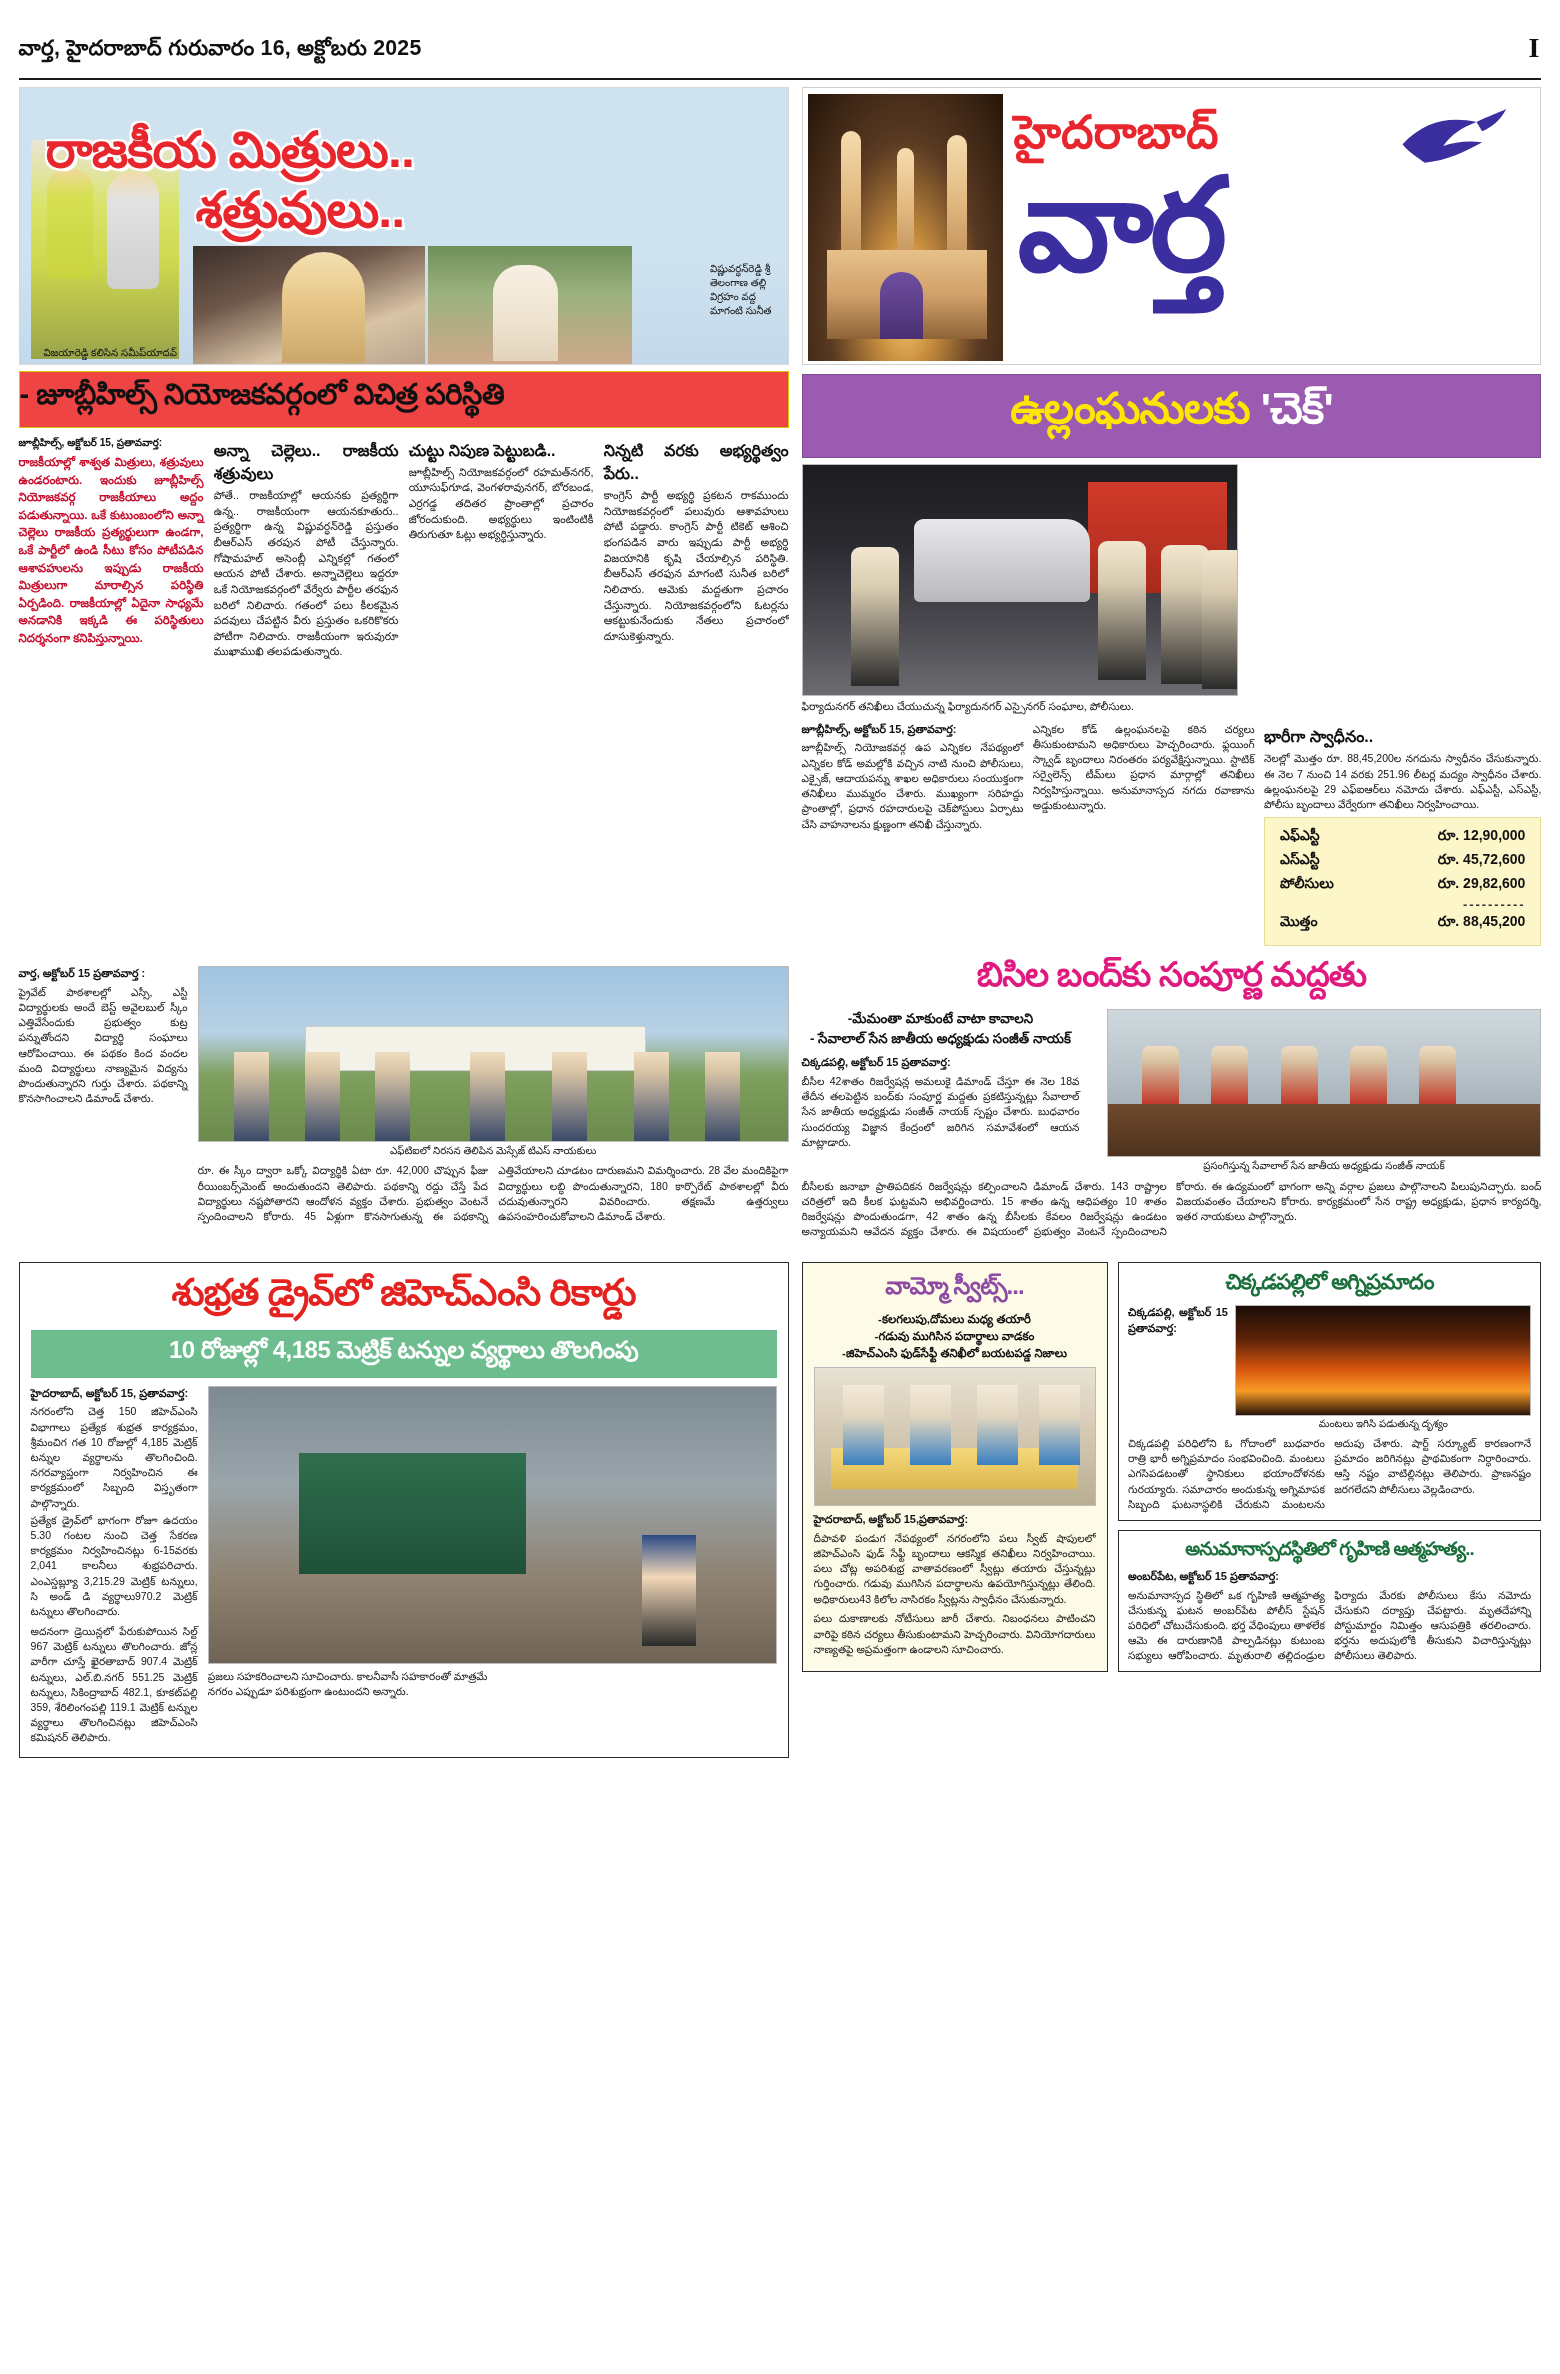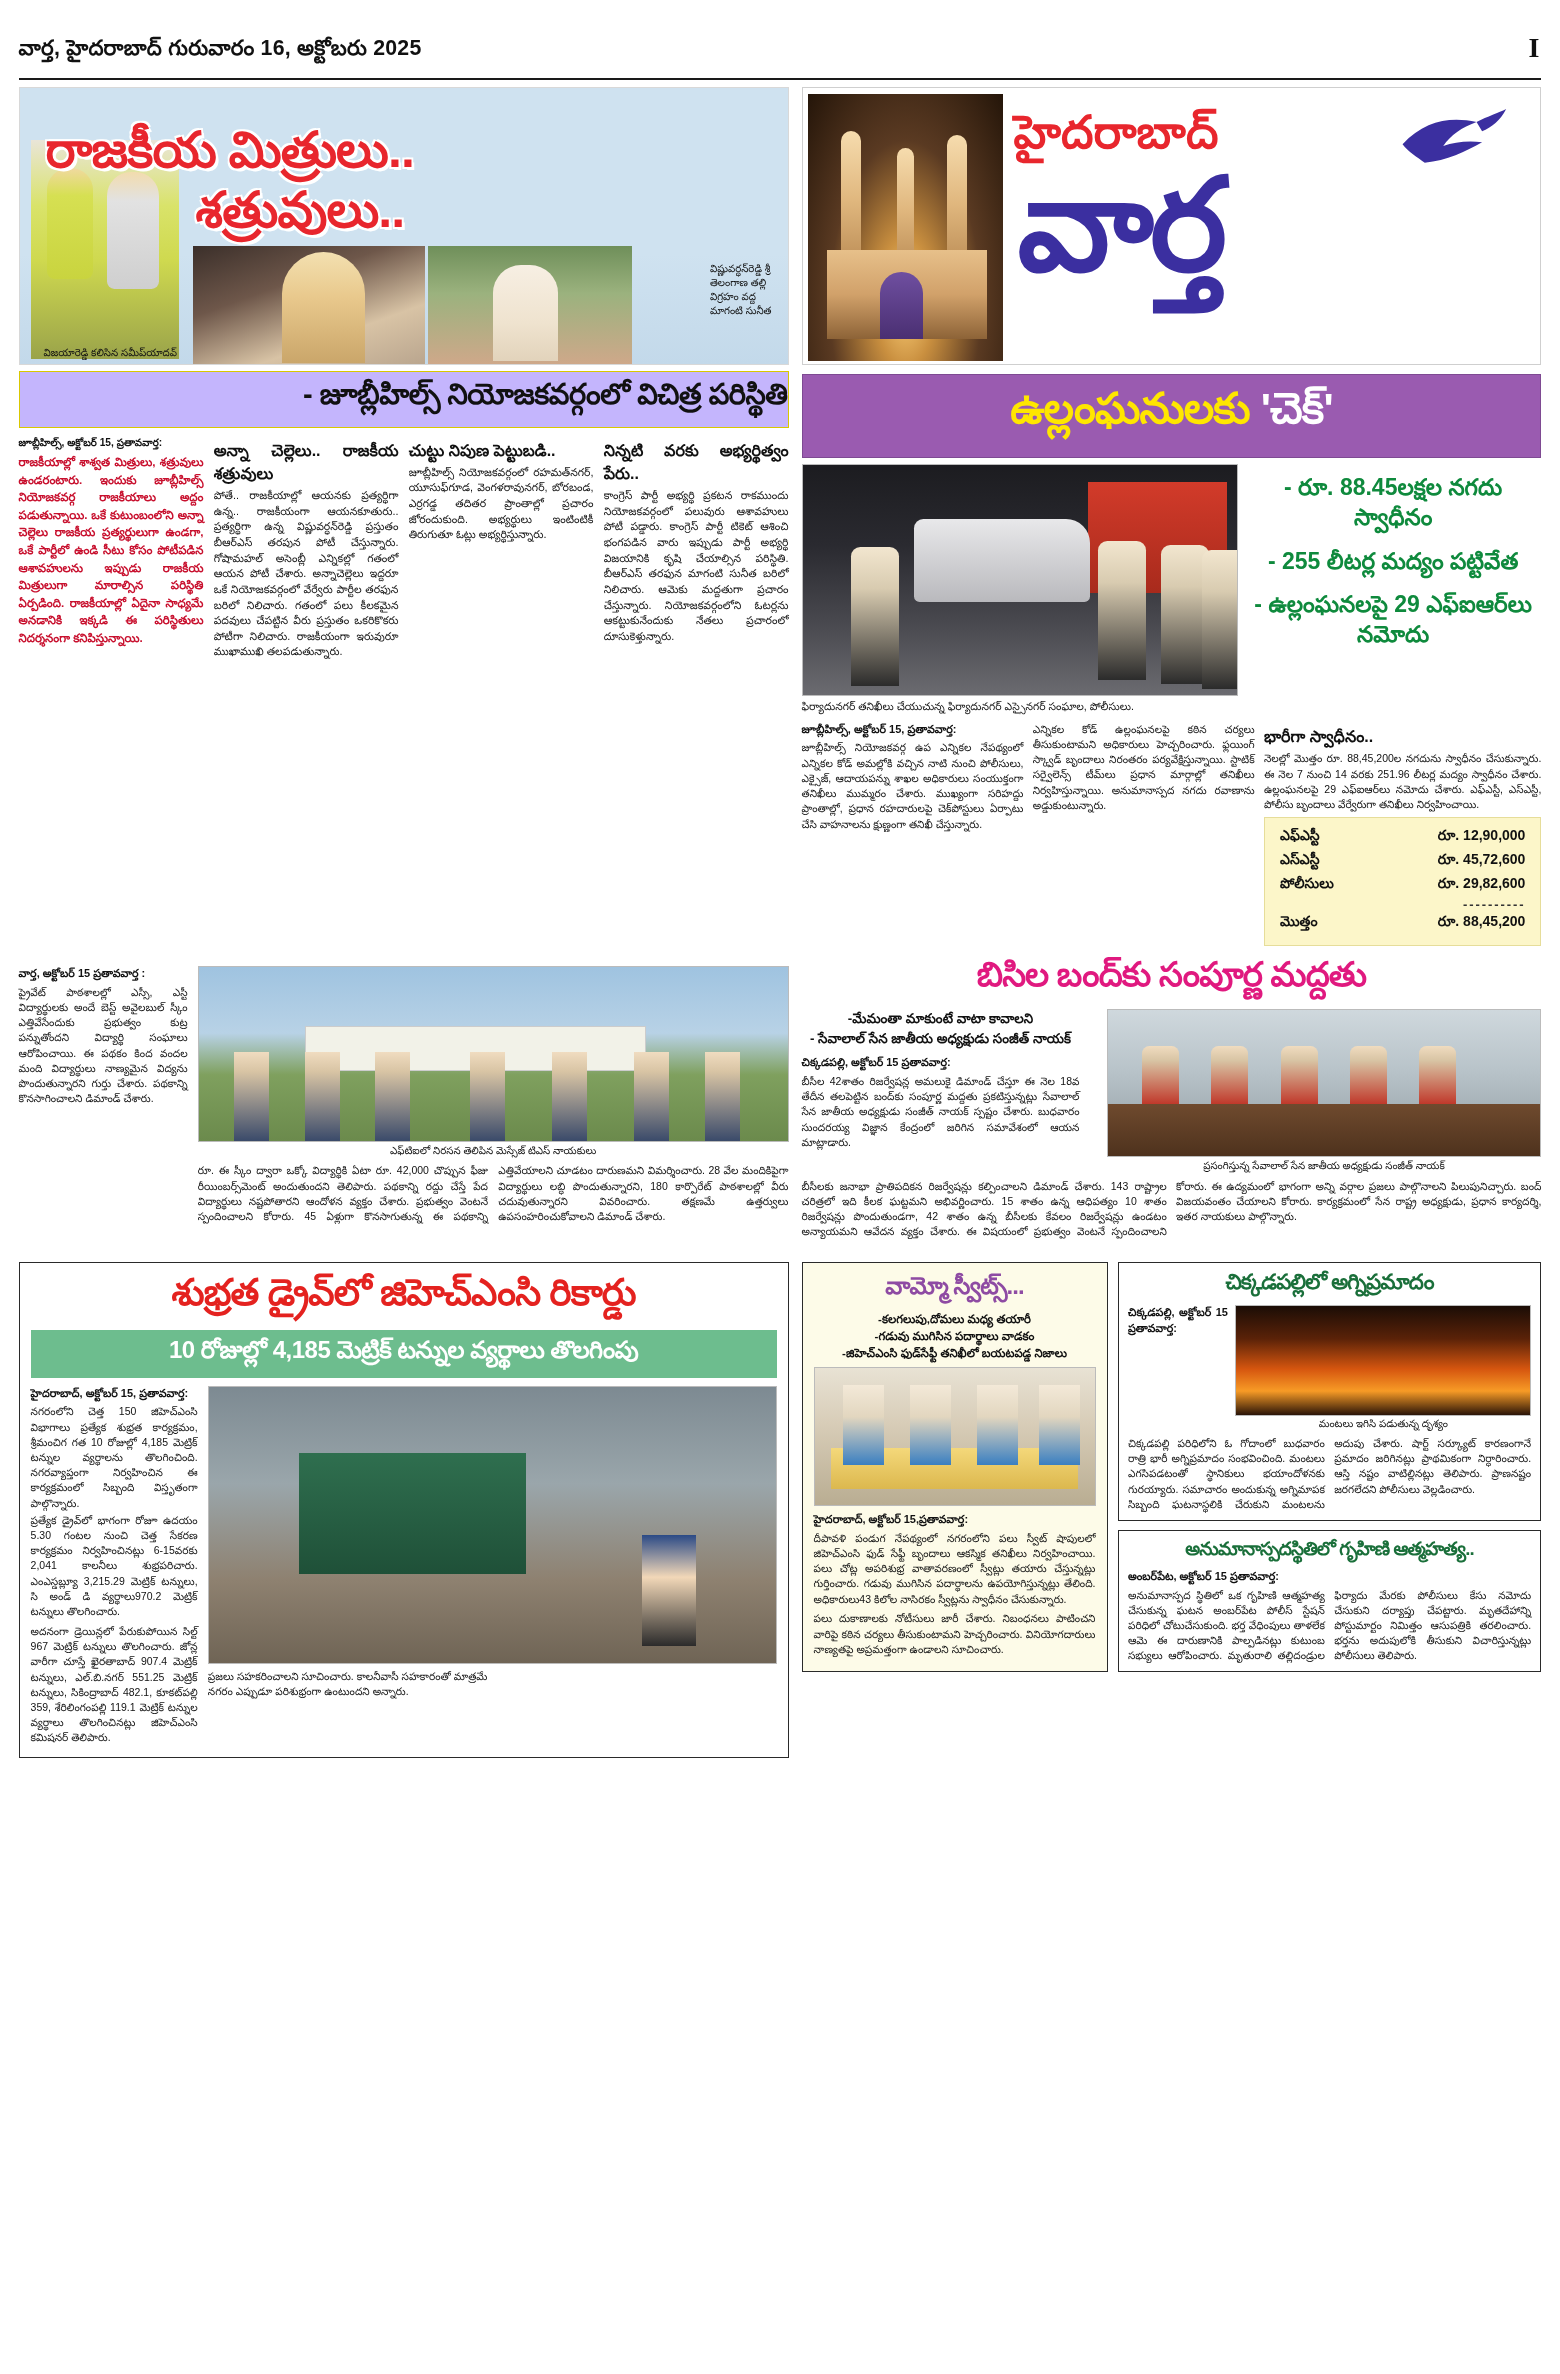--- a/index.html
+++ b/index.html
@@ -67,22 +67,22 @@
   .lead-title2 { left: 176px; top: 93px; font-size: 50px; }
   .lead-caption-right {
     position:absolute; right:5.6px; top:174px; width:72px; font-size:10.2px; line-height:1.35; color:#111; text-align:left;
   }
   .lead-caption-bottom {
     position:absolute; left:13px; bottom:3.7px; font-size:10.2px; color:#111;margin-left:11px;
   }
 
   
   .yellow-banner {
-    background:#c4b5fd; border:0.9px solid #d9c800; margin-top:5.6px;
-    text-align:right; padding:6.5px 0 8.3px; font-size:29px; font-weight:800; letter-spacing:-0.5px;
+    background:#ef4444; border:0.9px solid #d9c800; margin-top:5.6px;
+    text-align:left; padding:6.5px 0 8.3px; font-size:29px; font-weight:800; letter-spacing:-0.5px;
   }
 
   
   .art-cols { display:flex; gap:10.2px; margin-top:7.4px; }
   .art-col { flex:1; font-size:10.8px; line-height:1.45; text-align:justify; }
   .art-col.red { color:#c8102e; font-weight:700; font-size:11.7px; line-height:1.5; }
   .sub-h { font-weight:800; font-size:16px; margin:3.7px 0 2.8px; color:#111; }
 
   
   .masthead { position:relative; height:278px; border:0.9px solid #cfcfcf; background:#fff; overflow:hidden; }
@@ -270,25 +270,20 @@
         <div>
           <div class="np-photo">
             <div class="bus"></div>
             <div class="car"></div>
             <div class="cop c1"></div>
             <div class="cop c2"></div>
             <div class="cop c3"></div>
             <div class="cop c4"></div>
           </div>
           <div class="np-caption">ఫిర్యాదునగర్ తనిఖీలు చేయుచున్న ఫిర్యాదునగర్ ఎస్సైనగర్ సంఘాల, పోలీసులు.</div>
-        </div>
-        <div class="bullets">
-          <div class="b">- రూ. 88.45లక్షల నగదు స్వాధీనం</div>
-          <div class="b">- 255 లీటర్ల మద్యం పట్టివేత</div>
-          <div class="b">- ఉల్లంఘనలపై 29 ఎఫ్ఐఆర్‌లు నమోదు</div>
         </div>
       </div>
 
       <div style="display:flex; gap:9.3px; margin-top:6.5px;">
         <div style="flex:1;" class="small">
           <div class="dateline-sm">జూబ్లీహిల్స్, అక్టోబర్ 15, ప్రతావవార్త:</div>
           <div>జూబ్లీహిల్స్ నియోజకవర్గ ఉప ఎన్నికల నేపథ్యంలో ఎన్నికల కోడ్ అమల్లోకి వచ్చిన నాటి నుంచి పోలీసులు, ఎక్సైజ్, ఆదాయపన్ను శాఖల అధికారులు సంయుక్తంగా తనిఖీలు ముమ్మరం చేశారు. ముఖ్యంగా సరిహద్దు ప్రాంతాల్లో, ప్రధాన రహదారులపై చెక్‌పోస్టులు ఏర్పాటు చేసి వాహనాలను క్షుణ్ణంగా తనిఖీ చేస్తున్నారు.</div>
         </div>
         <div style="flex:1;" class="small">
           <div>ఎన్నికల కోడ్ ఉల్లంఘనలపై కఠిన చర్యలు తీసుకుంటామని అధికారులు హెచ్చరించారు. ఫ్లయింగ్ స్క్వాడ్ బృందాలు నిరంతరం పర్యవేక్షిస్తున్నాయి. స్టాటిక్ సర్వైలెన్స్ టీమ్‌లు ప్రధాన మార్గాల్లో తనిఖీలు నిర్వహిస్తున్నాయి. అనుమానాస్పద నగదు రవాణాను అడ్డుకుంటున్నారు.</div>

